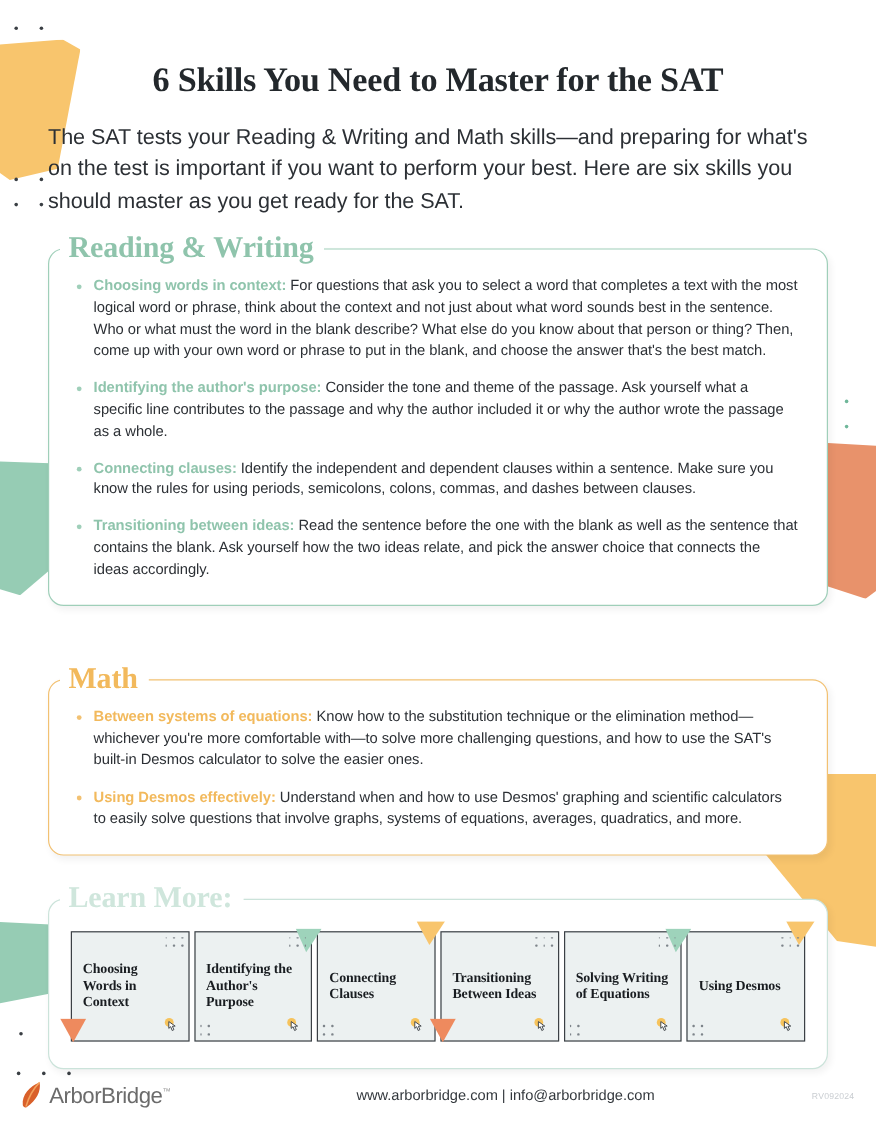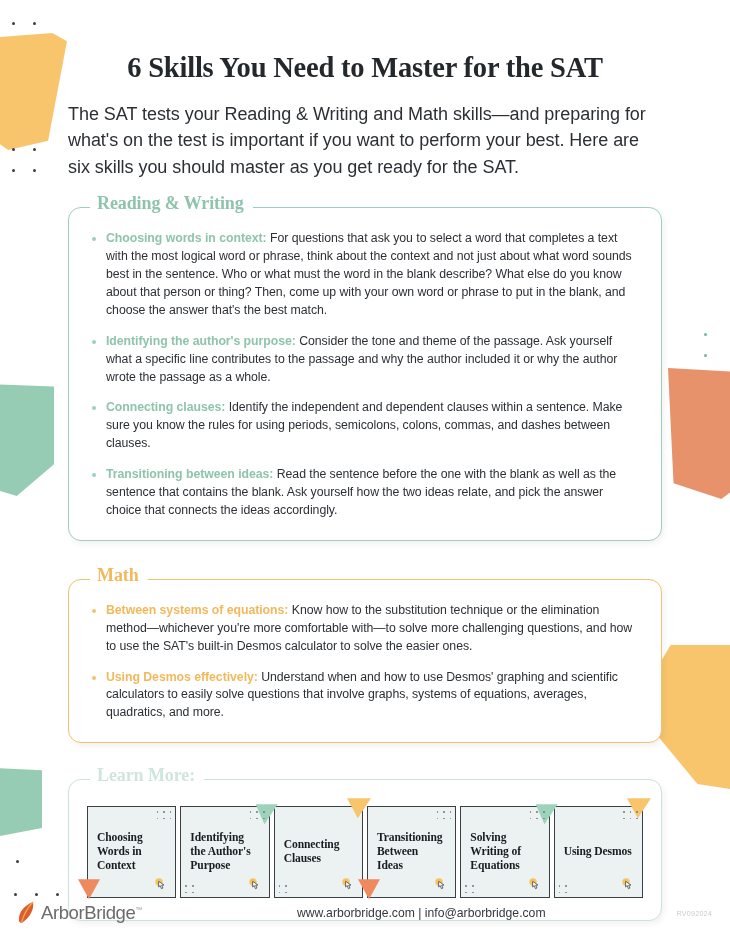--- a/index.html
+++ b/index.html
@@ -50,21 +50,21 @@
   .dots span {
     width: 3px; height: 3px; border-radius: 50%;
     background: #3a3f44; display: block;
   }
   .dots.green span { background: #6FB79A; }
   .dots.g2 { grid-template-columns: repeat(2, 3px); }
   .dots.g3 { grid-template-columns: repeat(3, 3px); }
   .dots.g1 { grid-template-columns: repeat(1, 3px); }
 
   
-  .content { position: relative; z-index: 3; padding: 0 68px; }
+  .content { position: relative; z-index: 3; padding: 0 40px; }
 
   .title {
     font-family: "Liberation Serif", serif;
     font-weight: bold;
     font-size: 28.5px;
     color: #23282c;
     text-align: center;
     letter-spacing: -0.2px;
     padding-top: 52px;
   }
@@ -85,26 +85,26 @@
     border-radius: 13px;
     background: #ffffff;
     padding: 22px 24px 20px 20px;
     box-shadow: 2px 3px 6px rgba(0,0,0,0.055);
   }
   .section-box.math { border-color: #F2C172; }
   .section-box.learn { border-color: #CBE3DA; padding: 26px 18px 22px 18px; }
 
   .section-label {
     position: absolute;
-    top: -13px; left: 22px;
+    top: -13px; left: 10px;
     background: #ffffff;
     padding: 0 9px 0 7px;
     font-family: "Liberation Serif", serif;
     font-weight: bold;
-    font-size: 18px;
+    font-size: 25px;
     line-height: 1;
     color: #8FC4AC;
     z-index: 4;
     letter-spacing: -0.1px;
   }
   .section-label.math { color: #F2B95C; }
   .section-label.learn { color: #CFE6DC; }
 
   
   ul.bullets { list-style: none; }
@@ -266,21 +266,21 @@
           <li>
             <span class="lede">Connecting clauses:</span><span> Identify the independent and dependent clauses within a sentence. Make sure you know the rules for using periods, semicolons, colons, commas, and dashes between clauses.</span>
           </li>
           <li>
             <span class="lede">Transitioning between ideas:</span><span> Read the sentence before the one with the blank as well as the sentence that contains the blank. Ask yourself how the two ideas relate, and pick the answer choice that connects the ideas accordingly.</span>
           </li>
         </ul>
       </div>
     </div>
 
-    <div class="section math" style="margin-top:38px;">
+    <div class="section math" style="margin-top:61px;">
       <div class="section-label math">Math</div>
       <div class="section-box math">
         <ul class="bullets">
           <li>
             <span class="lede">Between systems of equations:</span><span> Know how to the substitution technique or the elimination method—whichever you're more comfortable with—to solve more challenging questions, and how to use the SAT's built-in Desmos calculator to solve the easier ones.</span>
           </li>
           <li>
             <span class="lede">Using Desmos effectively:</span><span> Understand when and how to use Desmos' graphing and scientific calculators to easily solve questions that involve graphs, systems of equations, averages, quadratics, and more.</span>
           </li>
         </ul>

